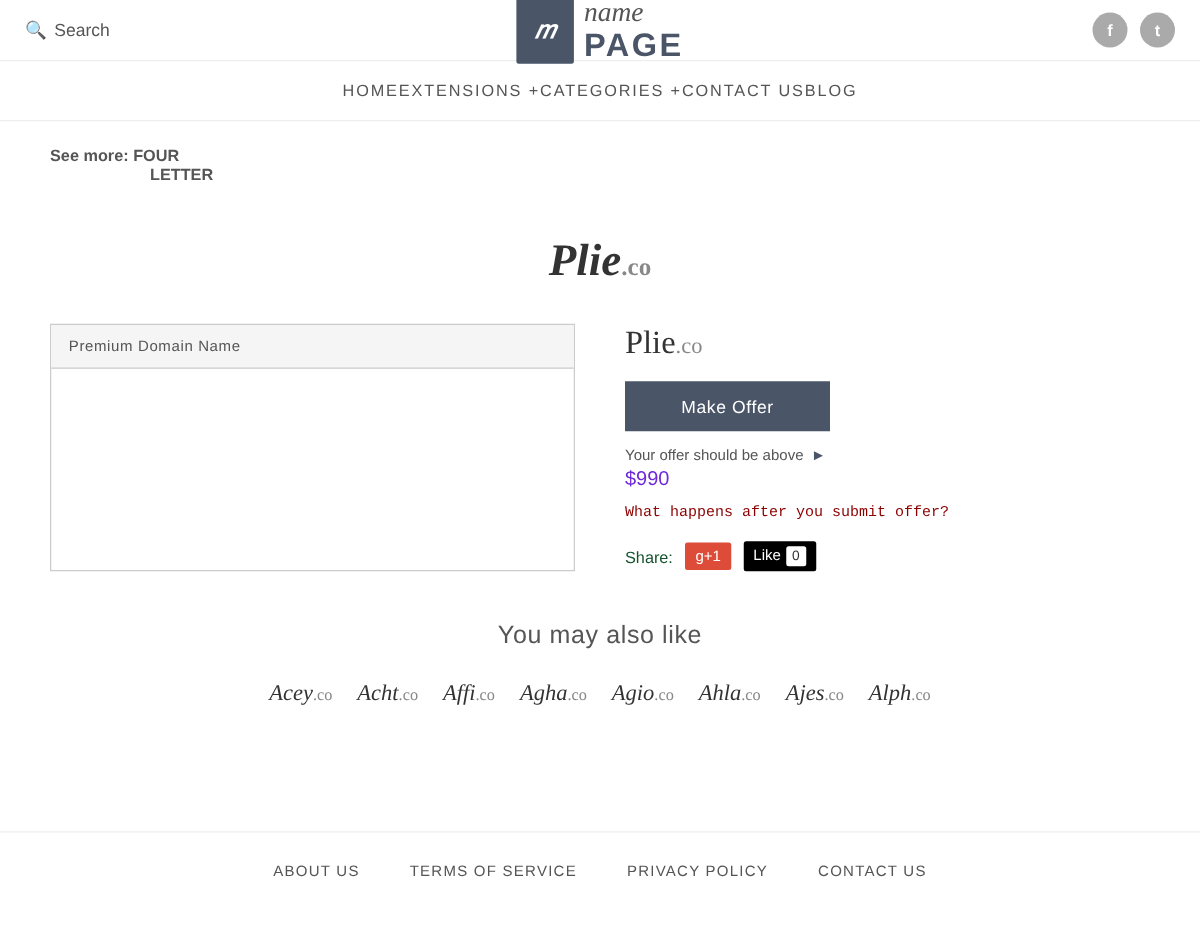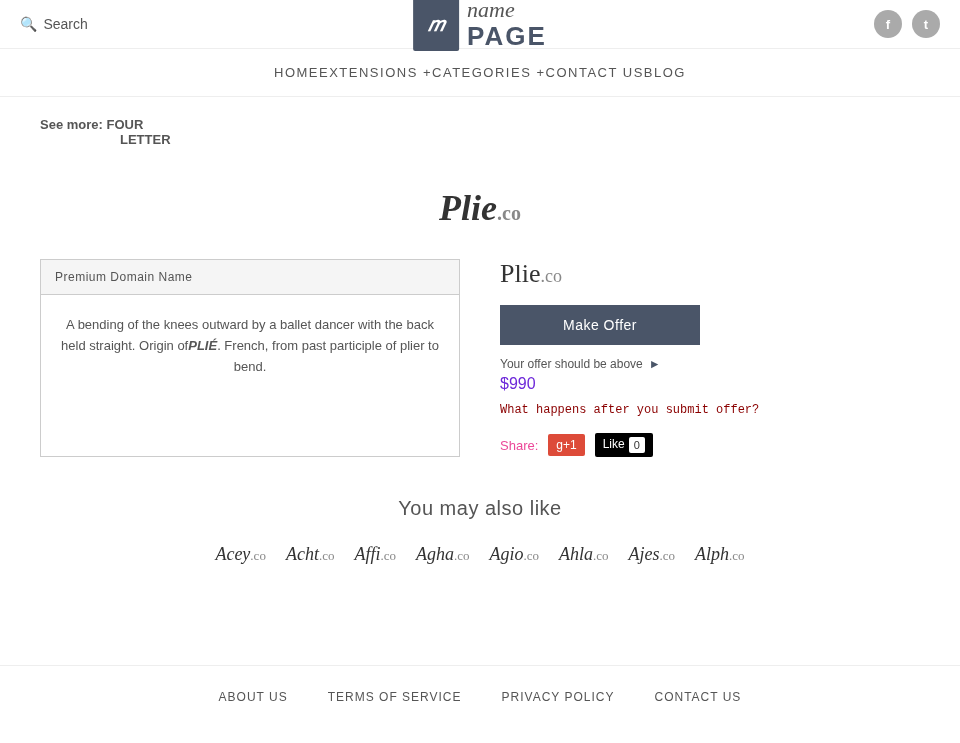--- a/index.html
+++ b/index.html
@@ -195,21 +195,21 @@
     .make-offer-btn {
       background: #4a5568;
       color: #fff;
       border: none;
       padding: 12px 30px;
       font-size: 14px;
       font-family: Arial, sans-serif;
       cursor: pointer;
       letter-spacing: 0.5px;
       display: block;
-      width: 200px;
+      width: 164px;
       text-align: center;
       margin-bottom: 12px;
     }
     .offer-info {
       display: flex;
       align-items: flex-start;
       gap: 6px;
       font-family: Arial, sans-serif;
       font-size: 12px;
       color: #555;
@@ -235,21 +235,21 @@
     }
     .share-row {
       display: flex;
       align-items: center;
       gap: 10px;
       margin-top: 6px;
     }
     .share-label {
       font-family: Arial, sans-serif;
       font-size: 13px;
-      color: #ec4899;
+      color: #14532d;
     }
     .gplus-btn {
       background: #dd4b39;
       color: #fff;
       border: none;
       padding: 4px 8px;
       font-size: 12px;
       cursor: pointer;
       font-family: Arial, sans-serif;
       border-radius: 2px;
@@ -383,23 +383,20 @@
   <div class="domain-title">
     <span class="plie">
       <span>Plie</span><span class="tld">.co</span>
     </span>
   </div>
 
   <div class="content-area">
 
     <div class="desc-box">
       <div class="desc-box-header">Premium Domain Name</div>
-      <div class="desc-box-content">
-        <span>A bending of the knees outward by a ballet dancer with the back held straight. Origin of</span><em>PLIÉ</em><span>. French, from past participle of plier to bend.</span>
-      </div>
     </div>
 
     <div class="offer-panel">
       <div class="offer-domain-name">
         <span>Plie</span><span class="tld">.co</span>
       </div>
       <button class="make-offer-btn">Make Offer</button>
       <div class="offer-info">
         <span>Your offer should be above</span>
         <span class="offer-arrow">►</span>

